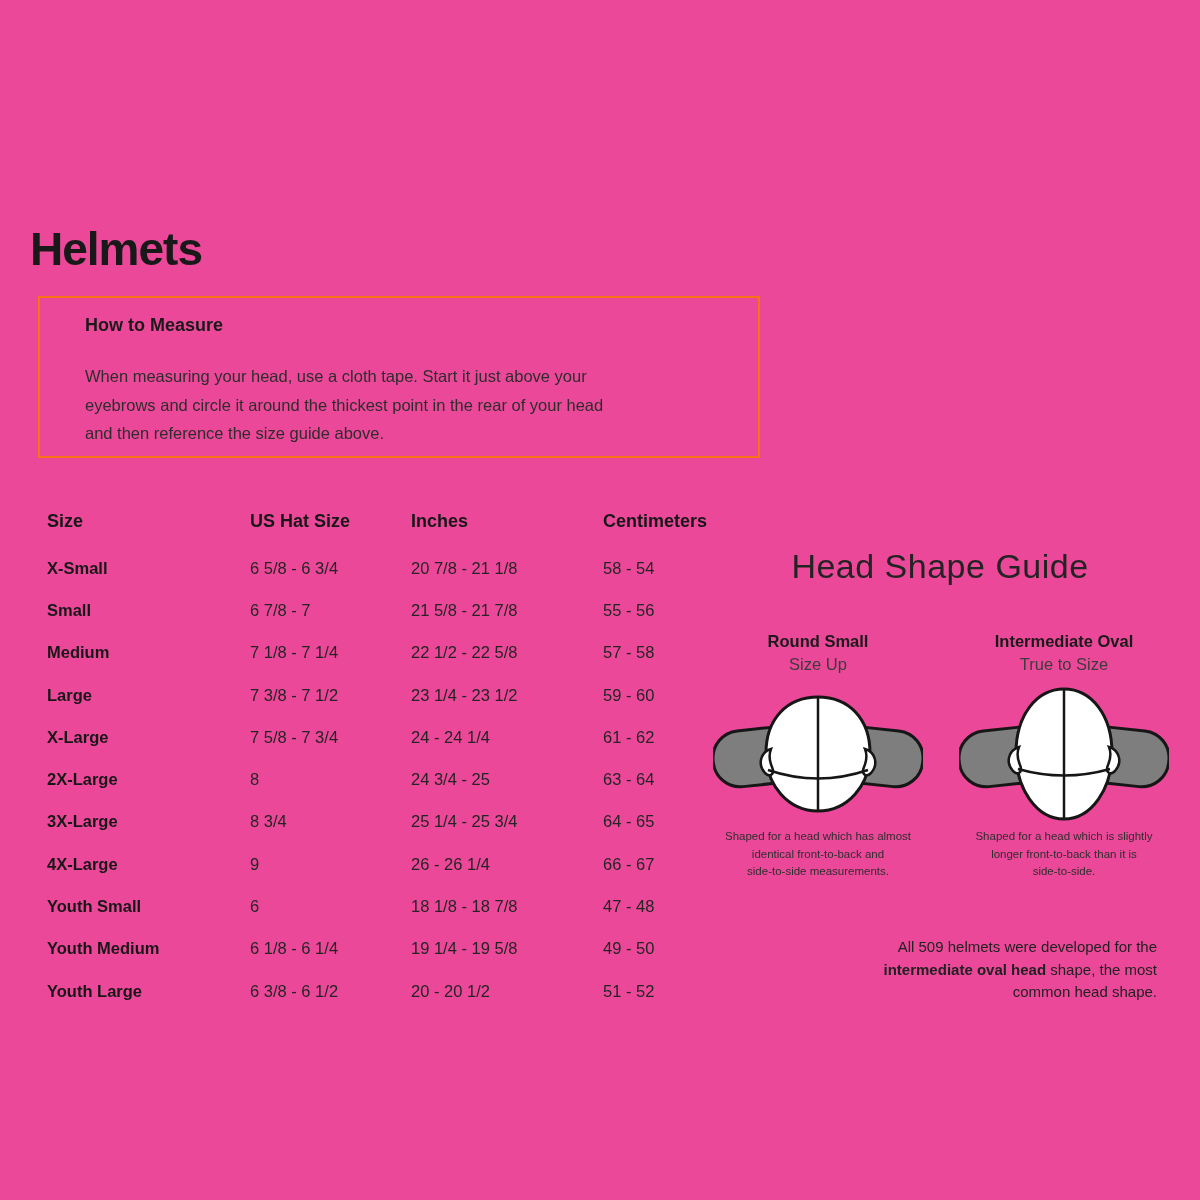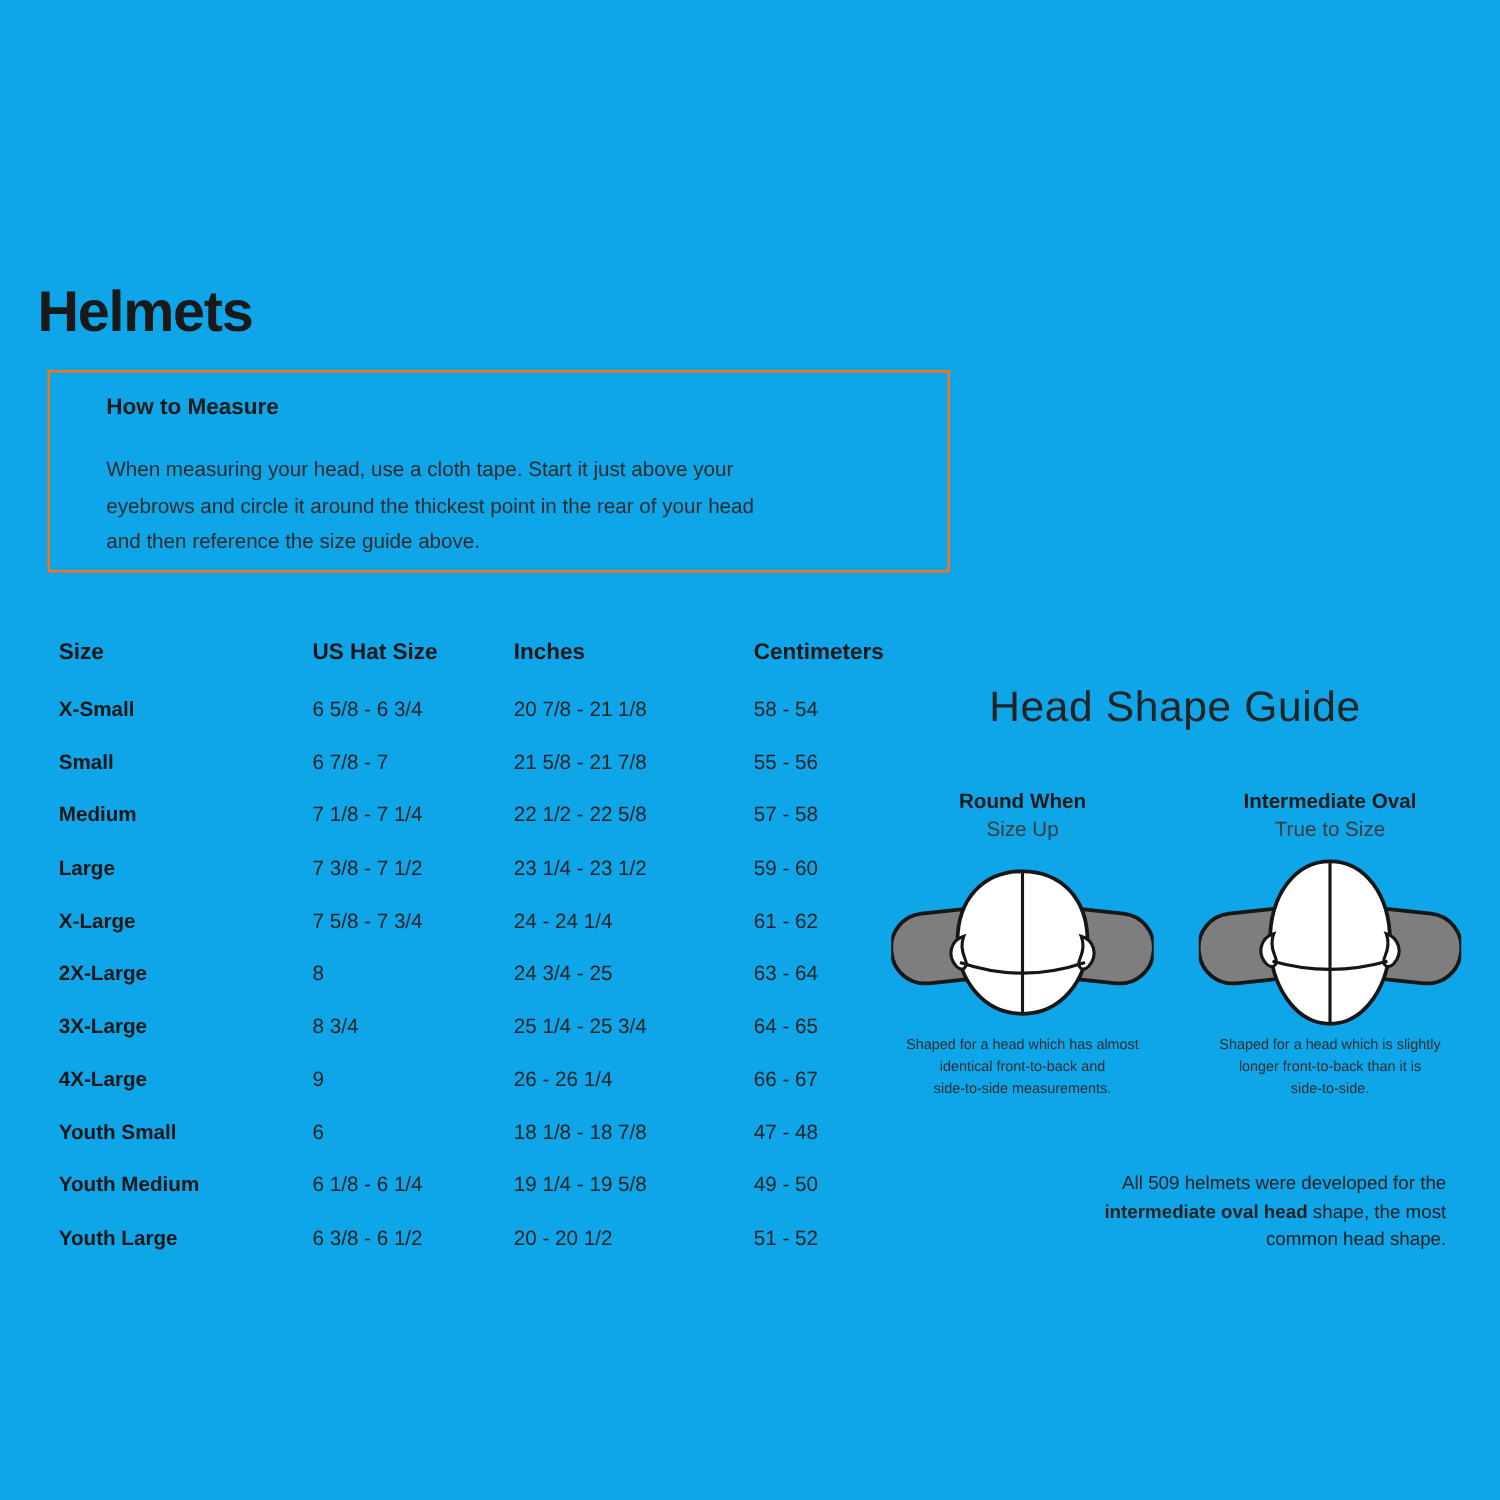--- a/index.html
+++ b/index.html
@@ -1,16 +1,16 @@
 <!DOCTYPE html>
 <html><head>
 <meta charset="utf-8">
 <style>
   html,body{margin:0;padding:0;background:#fff;}
-  .page{position:relative;width:1200px;height:1200px;background:#0ea5e9;overflow:hidden;
+  .page{position:relative;width:1200px;height:1200px;background:#ec4899;overflow:hidden;
         font-family:"Liberation Sans", sans-serif;color:#1c1c1c;}
 
   .title{position:absolute;left:30px;top:192px;font-size:46px;font-weight:700;
          letter-spacing:-1px;line-height:52px;color:#191919;}
 
   .measure-box{position:absolute;left:38px;top:296px;width:722px;height:162px;
                border:2px solid #f97316;box-sizing:border-box;padding:16px 22px 0 45px;}
   .measure-heading{font-size:18px;font-weight:700;line-height:22px;color:#1a1a1a;}
   .measure-body{margin-top:26px;font-size:16.5px;line-height:28.5px;color:#2d2d2d;}
   .measure-body .bline{display:block;}
@@ -129,21 +129,21 @@
       <div class="c1 rowlabel">Youth Large</div>
       <div class="c2">6 3/8 - 6 1/2</div>
       <div class="c3">20 - 20 1/2</div>
       <div class="c4">51 - 52</div>
     </div>
   </div>
 
   <div class="hsg-title">Head Shape Guide</div>
 
   <div class="shape-col round">
-    <div class="shape-label">Round When</div>
+    <div class="shape-label">Round Small</div>
     <div class="shape-fit">Size Up</div>
     <svg class="head-diagram" width="210" height="140" viewBox="0 0 210 140">
       <g>
         <rect x="0" y="44" width="88" height="56" rx="27" fill="#7e7e7e" stroke="#161616" stroke-width="3" transform="rotate(-6 44 72)"></rect>
         <rect x="122" y="44" width="88" height="56" rx="27" fill="#7e7e7e" stroke="#161616" stroke-width="3" transform="rotate(6 166 72)"></rect>
       </g>
       <path d="M105,12 C136,12 157,34 157,68 C157,100 135,126 105,126 C75,126 53,100 53,68 C53,34 74,12 105,12 Z" fill="#ffffff" stroke="#161616" stroke-width="3"></path>
       <path d="M58,64 C48,67 44,79 52,88 C57,93 62,89 59,82 C56,75 56,69 58,64 Z" fill="#ffffff" stroke="#161616" stroke-width="2.5"></path>
       <path transform="translate(210,0) scale(-1,1)" d="M58,64 C48,67 44,79 52,88 C57,93 62,89 59,82 C56,75 56,69 58,64 Z" fill="#ffffff" stroke="#161616" stroke-width="2.5"></path>
       <line x1="105" y1="12" x2="105" y2="126" stroke="#161616" stroke-width="2.5"></line>

